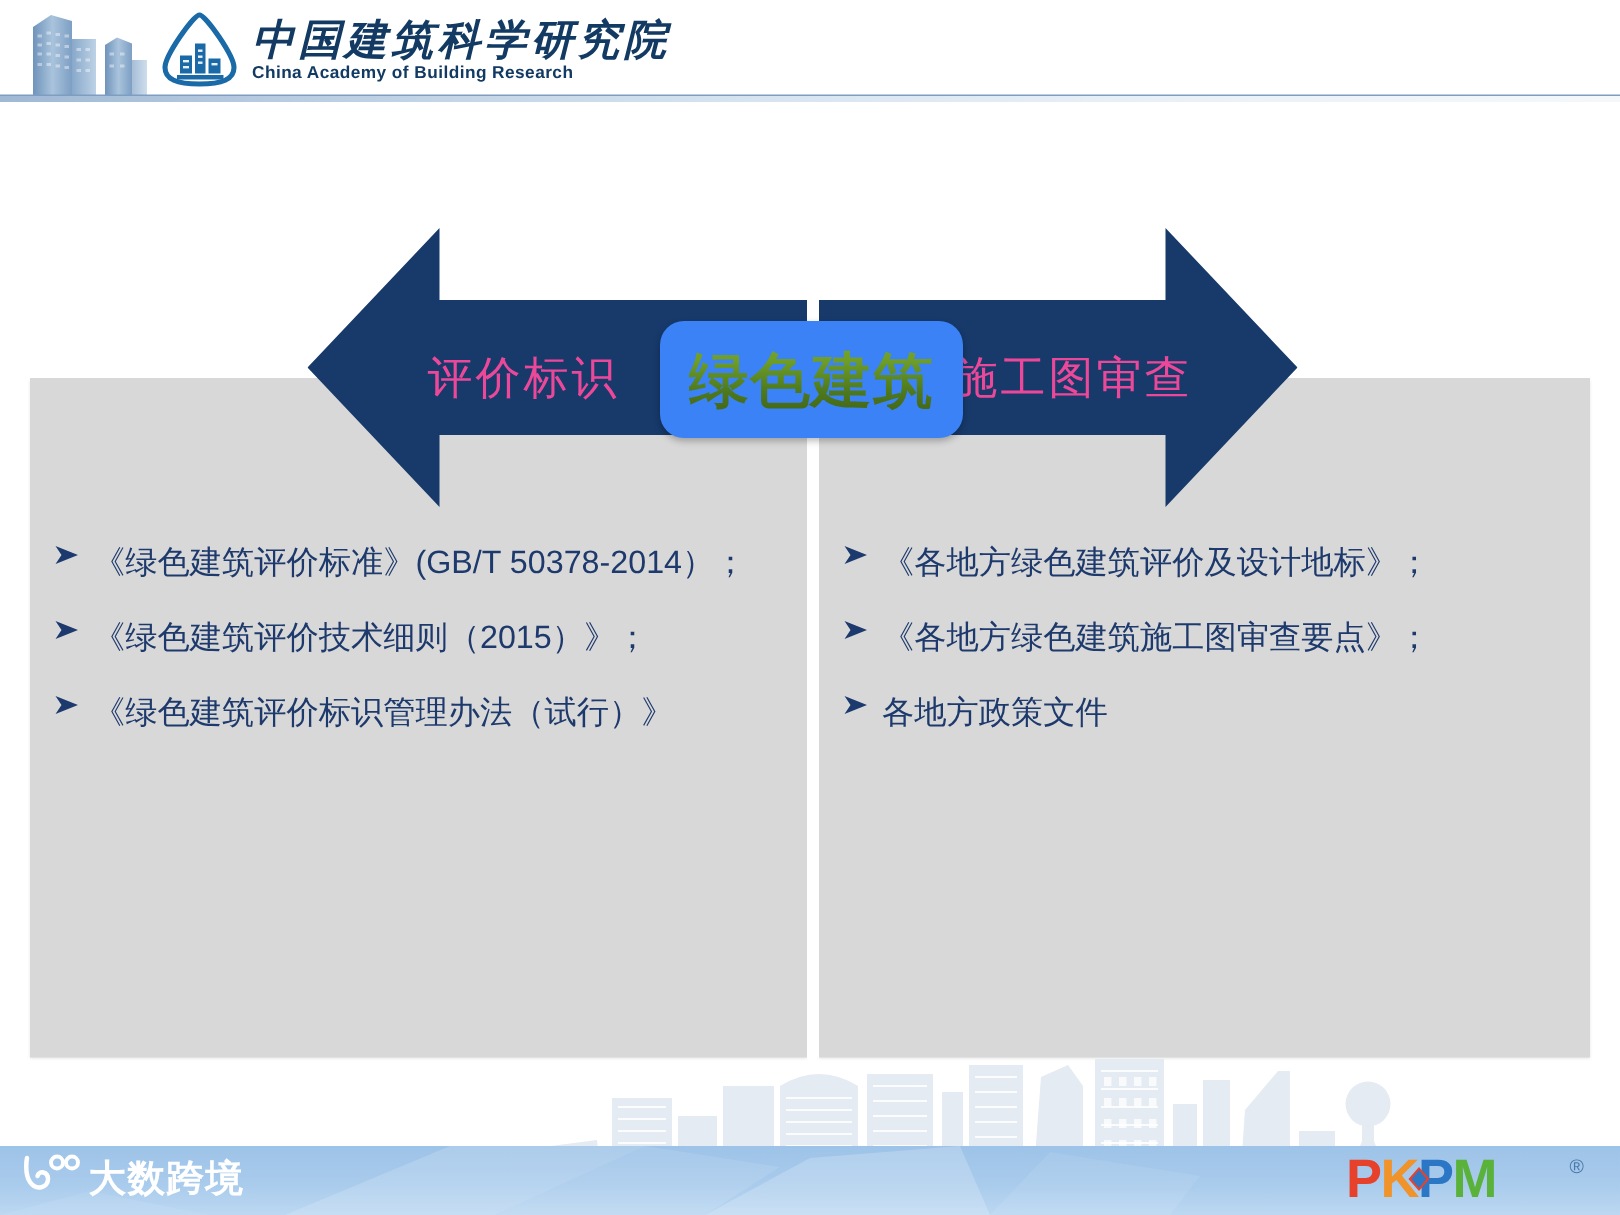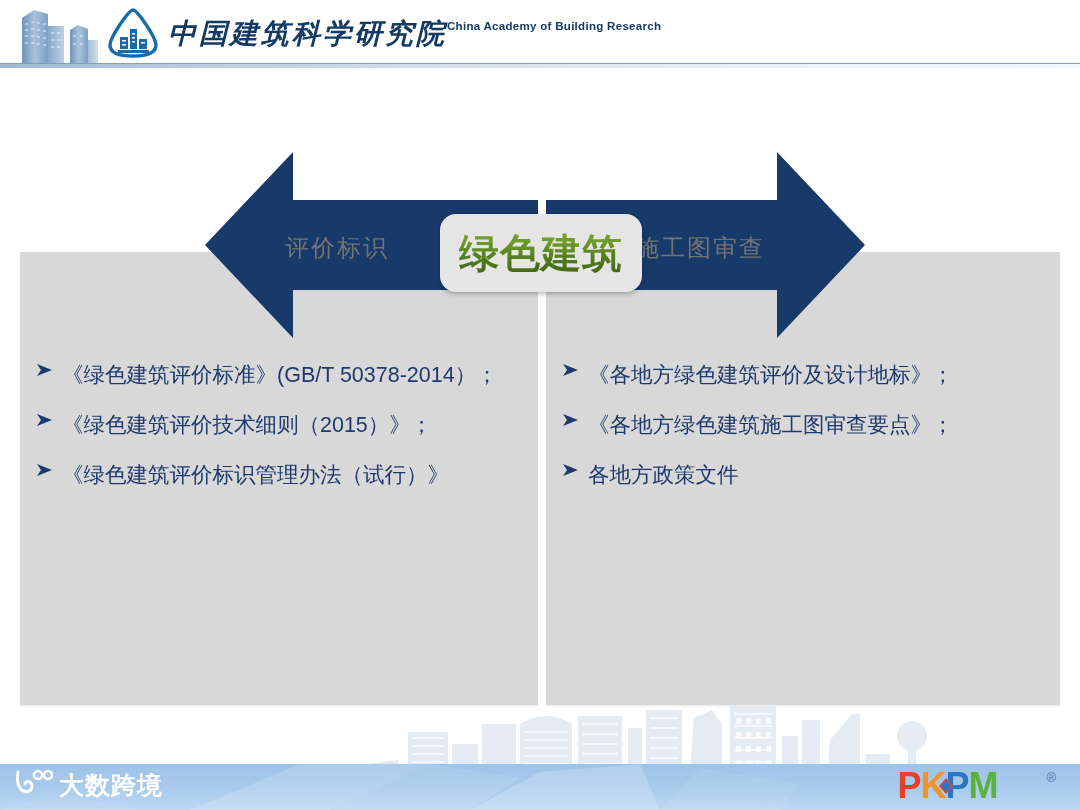--- a/index.html
+++ b/index.html
@@ -29,21 +29,21 @@
   .header-logo-wrap {
     position: absolute;
     left: 104px; top: 4px;
     display: flex;
     align-items: center;
     height: 58px;
   }
   .logo-emblem { width: 58px; height: 52px; flex: 0 0 auto; }
   .logo-texts {
     display: flex;
-    flex-direction: row;
+    flex-direction: column;
     justify-content: center;
     margin-left: 6px;
     padding-top: 2px;
   }
   .logo-cn {
     font-family: "Liberation Serif", serif;
     font-size: 28px;
     font-weight: bold;
     color: #123a63;
     letter-spacing: 3px;
@@ -94,36 +94,36 @@
     position: absolute;
     left: 205px; top: 152px;
     width: 660px; height: 186px;
     z-index: 10;
   }
   .arrow-band svg { display: block; width: 100%; height: 100%; }
 
   .arrow-label {
     position: absolute;
     top: 232px;
-    font-size: 24px;
-    color: #737373;
+    font-size: 30px;
+    color: #ec4899;
     letter-spacing: 2px;
     white-space: nowrap;
     z-index: 16;
     font-family: "Liberation Sans", sans-serif;
   }
   .label-left  { left: 285px; }
   .label-right { left: 635px; }
 
   
   .badge {
     position: absolute;
     left: 440px; top: 214px;
     width: 202px; height: 78px;
-    background: #e5e5e5;
+    background: #3b82f6;
     border-radius: 16px;
     box-shadow: 0 2px 5px rgba(0,0,0,0.28);
     z-index: 18;
     display: flex;
     align-items: center;
     justify-content: center;
   }
   .badge-text {
     font-family: "Liberation Serif", serif;
     font-size: 40px;

